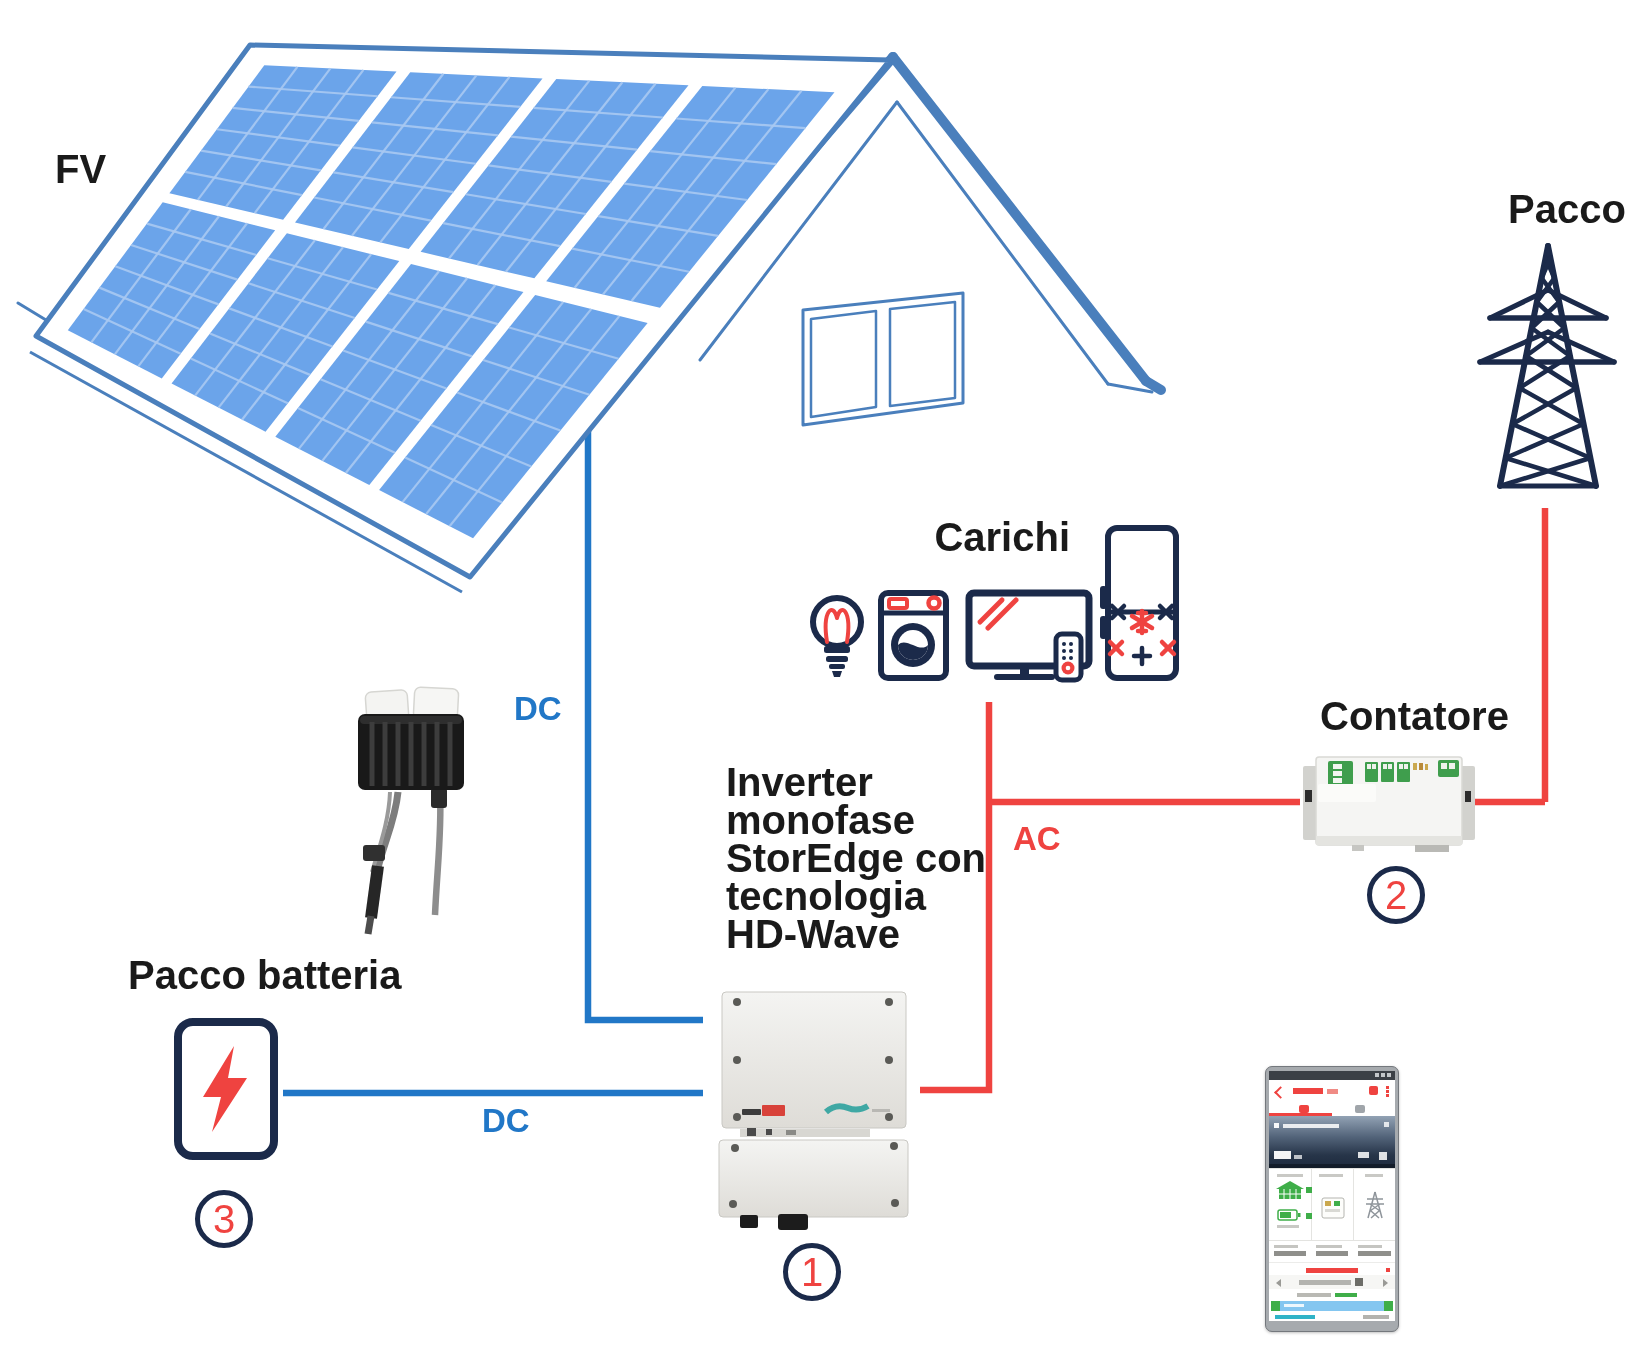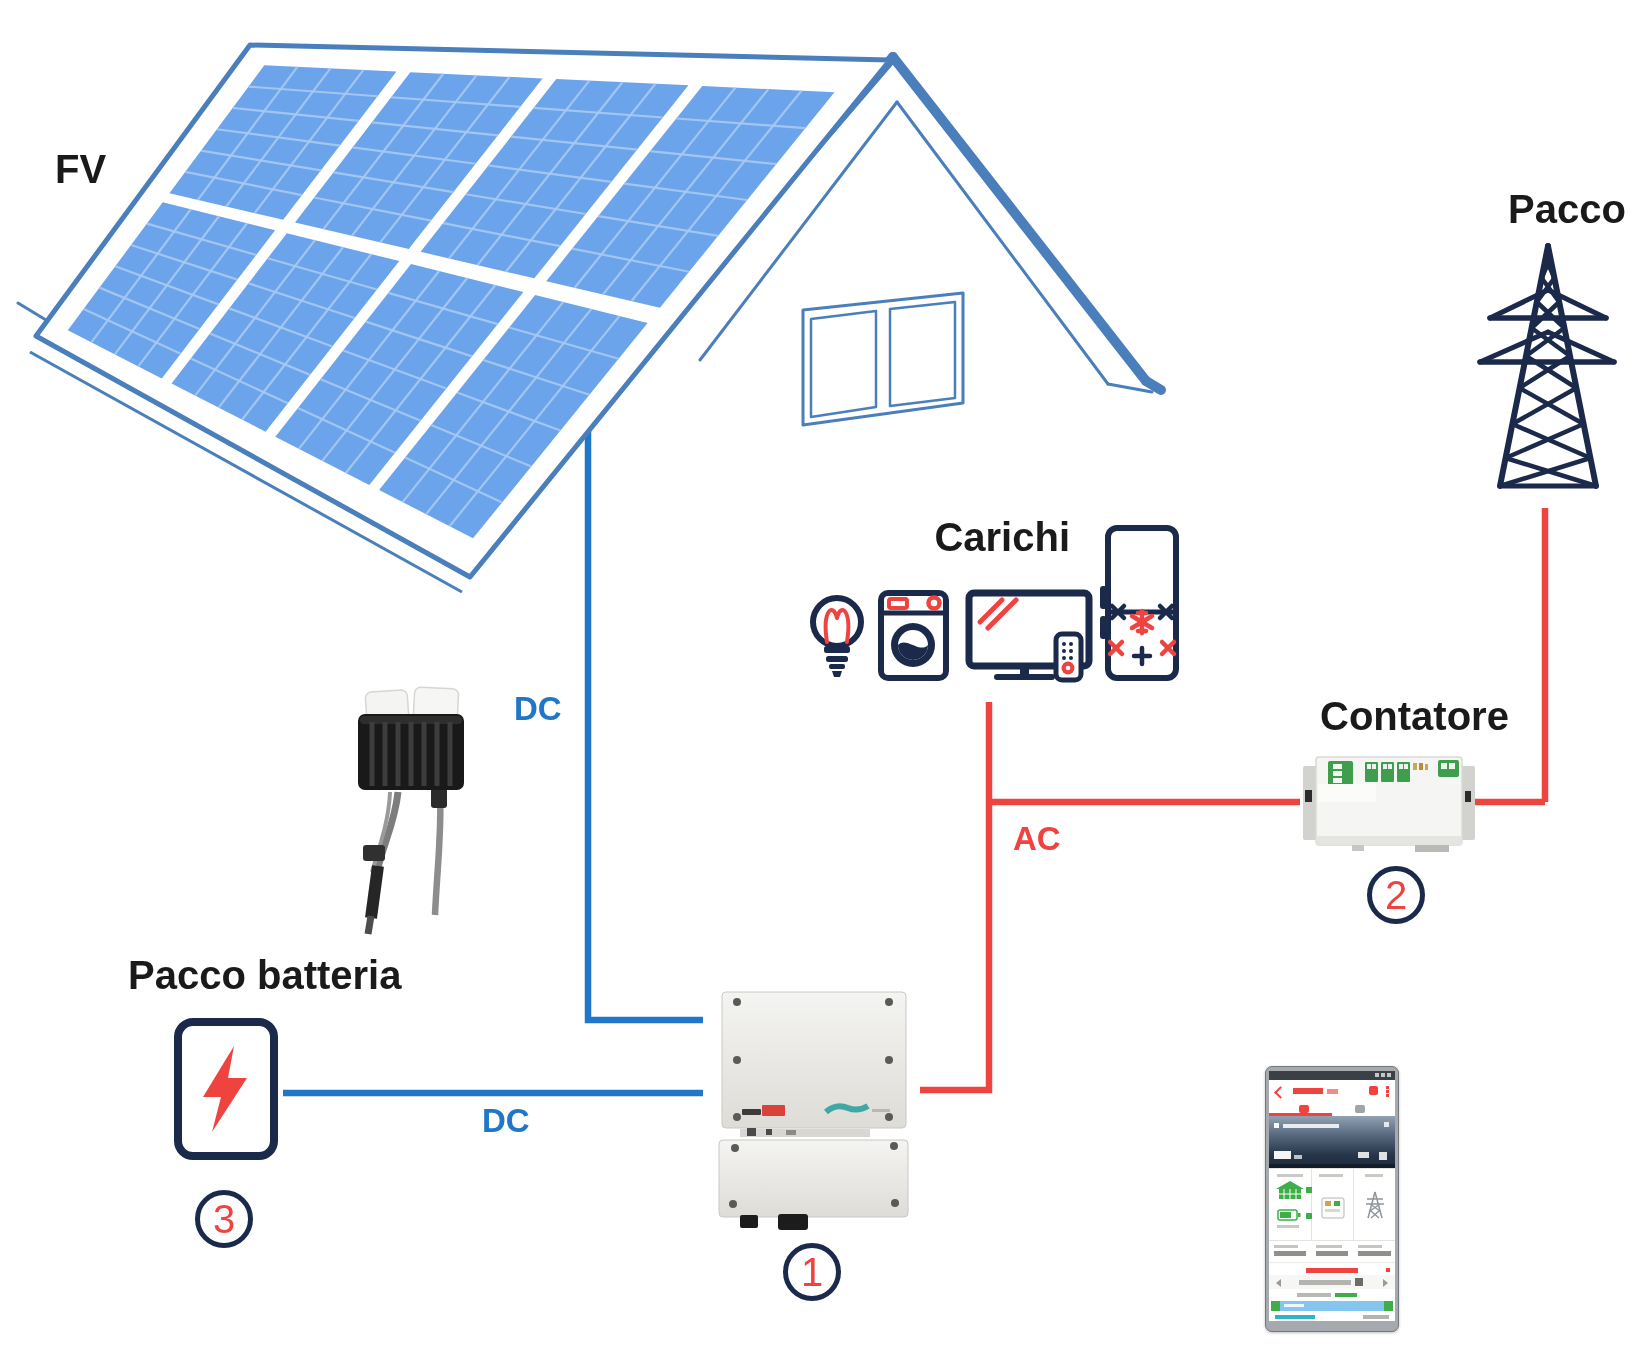--- a/index.html
+++ b/index.html
@@ -356,20 +356,27 @@
     </g>
   </svg>
 
   <div class="lbl" style="left:55px;top:150px;">FV</div>
 
 
   <div class="lbl blue" style="left:514px;top:690px;">DC</div>
   <div class="lbl blue" style="left:482px;top:1102px;">DC</div>
   <div class="lbl red" style="left:1013px;top:820px;">AC</div>
 
+  <div class="lbl" style="left:726px;top:763px;">
+    <div>Inverter</div>
+    <div>monofase</div>
+    <div>StorEdge con</div>
+    <div>tecnologia</div>
+    <div>HD-Wave</div>
+  </div>
 
   <div class="lbl" style="left:890px;top:518px;width:180px;text-align:right;">Carichi</div>
   <div class="lbl" style="left:1320px;top:697px;">Contatore</div>
   <div class="lbl" style="left:1508px;top:190px;">Pacco</div>
   <div class="lbl" style="left:128px;top:956px;">Pacco batteria</div>
 
   <div class="lbl center" style="left:1238px;top:971px;width:240px;line-height:40px;">
   </div>
 
   <div class="numcircle" style="left:783px;top:1243px;">1</div>

